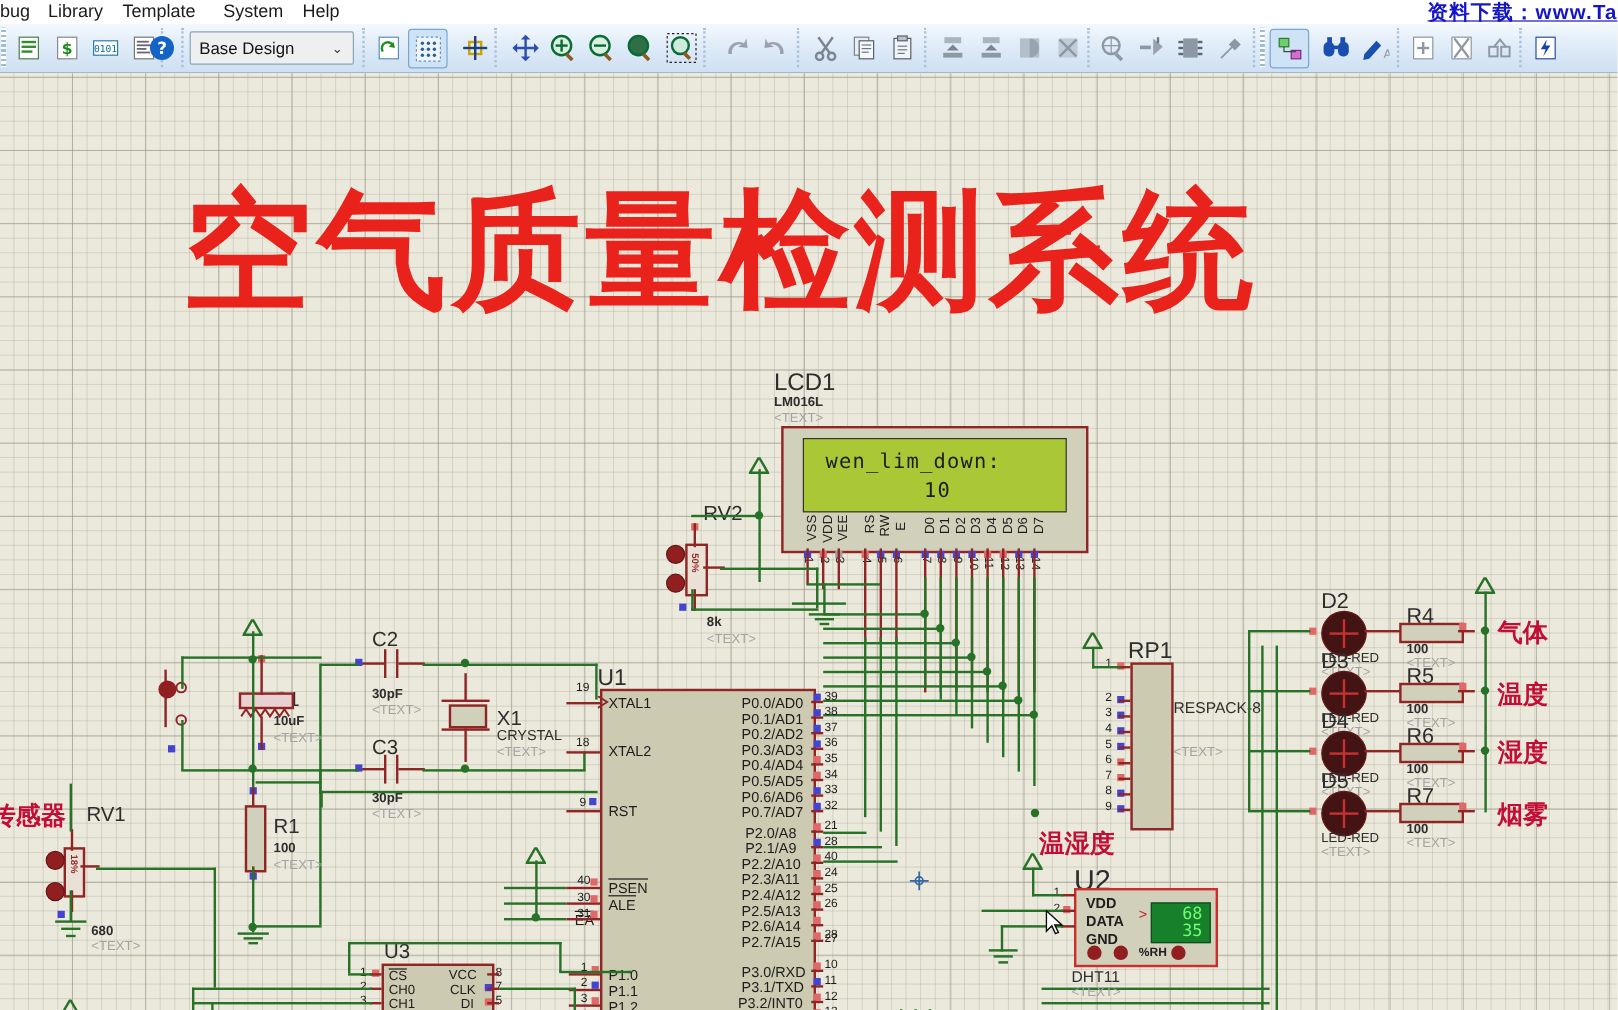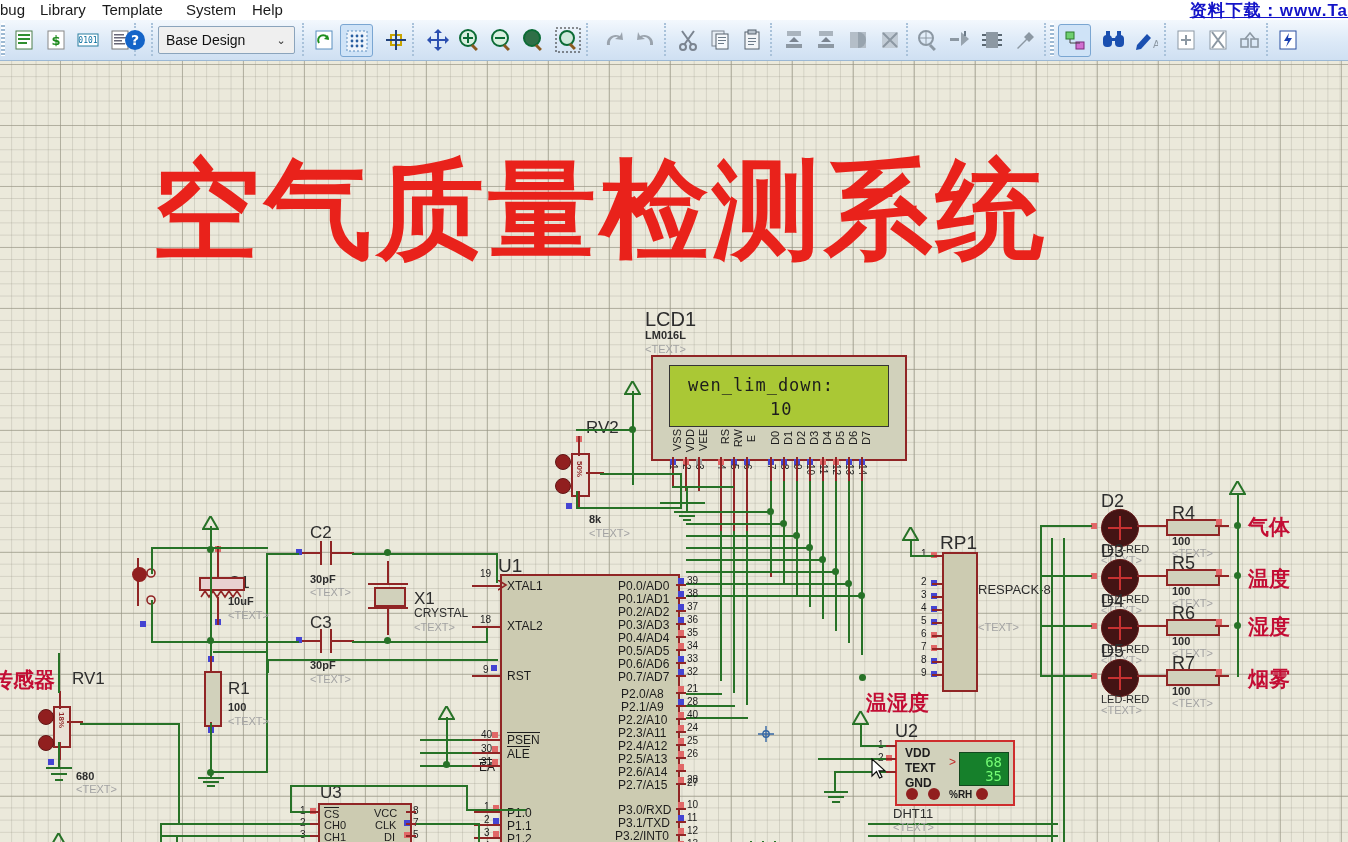--- a/index.html
+++ b/index.html
@@ -959,24 +959,24 @@
     <div class="wire wh" style="left:1040px;top:564px;width:52px"></div>
     <div class="wire wh" style="left:1040px;top:614px;width:52px"></div>
     <div class="wire wv" style="left:1040px;top:464px;height:150px"></div>
     <div class="wire wh" style="left:1040px;top:604px;width:0px"></div>
     <div class="wire wv" style="left:1051px;top:477px;height:320px"></div>
     <div class="wire wv" style="left:1063px;top:477px;height:320px"></div>
     <div class="wire wh" style="left:868px;top:762px;width:190px"></div>
     <div class="wire wh" style="left:868px;top:774px;width:190px"></div>
 
     <div class="cnlbl" style="left:866px;top:628px;font-size:21px">温湿度</div>
-    <div class="lbl ref" style="left:895px;top:660px;font-size:18px">U2</div>
+    <div class="lbl ref" style="left:895px;top:660px;font-size:24px">U2</div>
     <div class="dhtbox" style="left:895px;top:679px;width:116px;height:62px;">
       <div class="dhtpin" style="left:8px;top:4px">VDD</div>
-      <div class="dhtpin" style="left:8px;top:19px">TEXT</div>
+      <div class="dhtpin" style="left:8px;top:19px">DATA</div>
       <div class="dhtpin" style="left:8px;top:34px">GND</div>
       <div class="dhtpin" style="left:52px;top:13px;font-weight:normal;color:#c02020">&gt;</div>
       <div class="dhtscr" style="left:62px;top:10px;width:48px;height:32px;">
         <span style="top:1px">68</span>
         <span style="top:15px">35</span>
       </div>
       <div class="dot" style="left:9px;top:46px;width:12px;height:12px"></div>
       <div class="dot" style="left:31px;top:46px;width:12px;height:12px"></div>
       <div class="dhtpin" style="left:52px;top:47px;font-size:10px">%RH</div>
       <div class="dot" style="left:79px;top:46px;width:12px;height:12px"></div>

